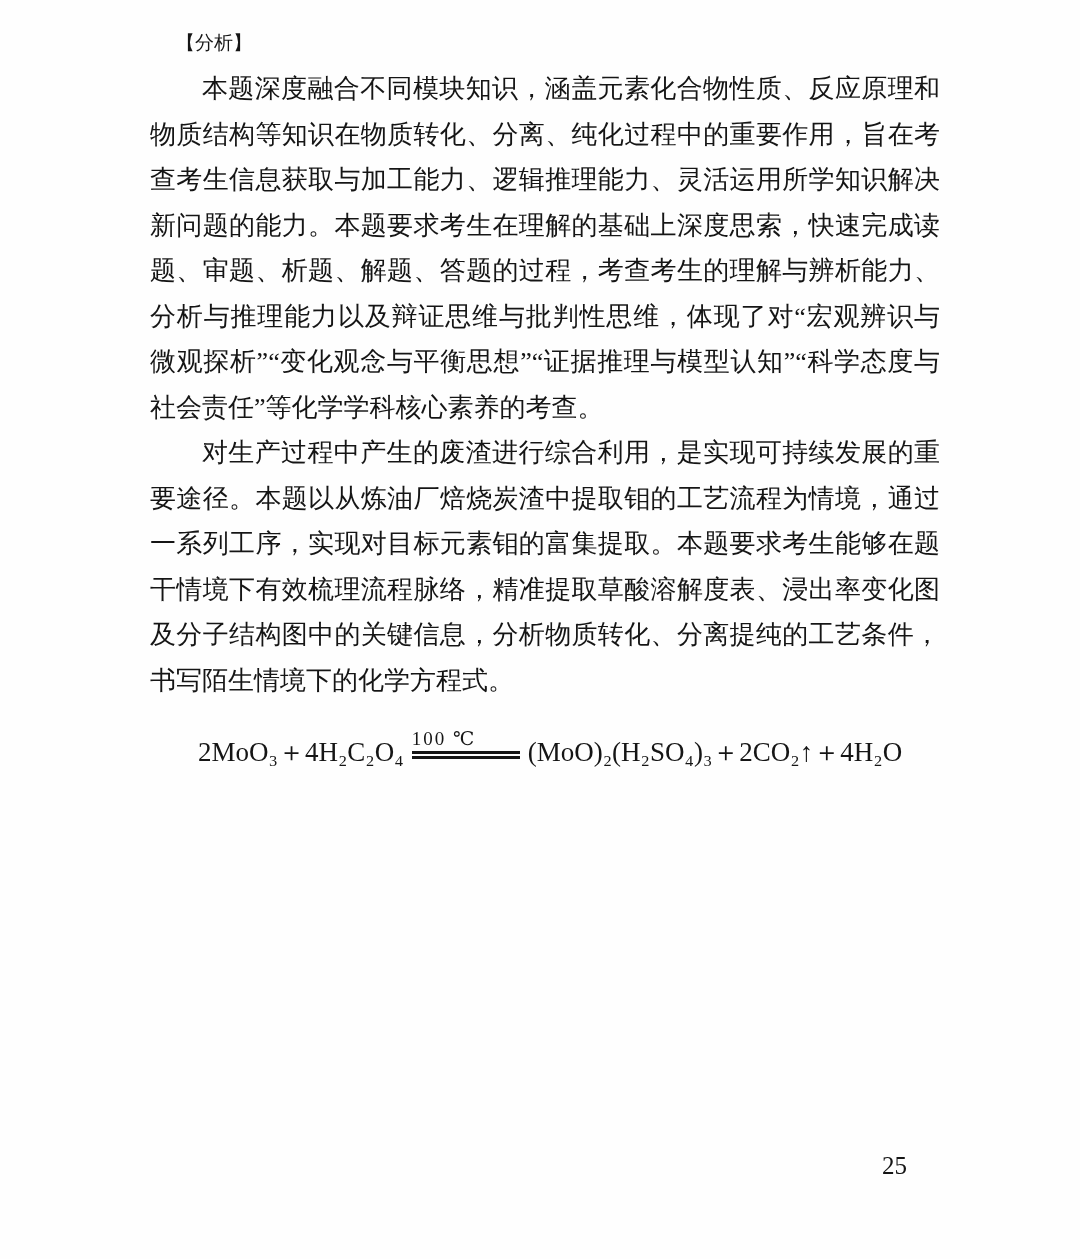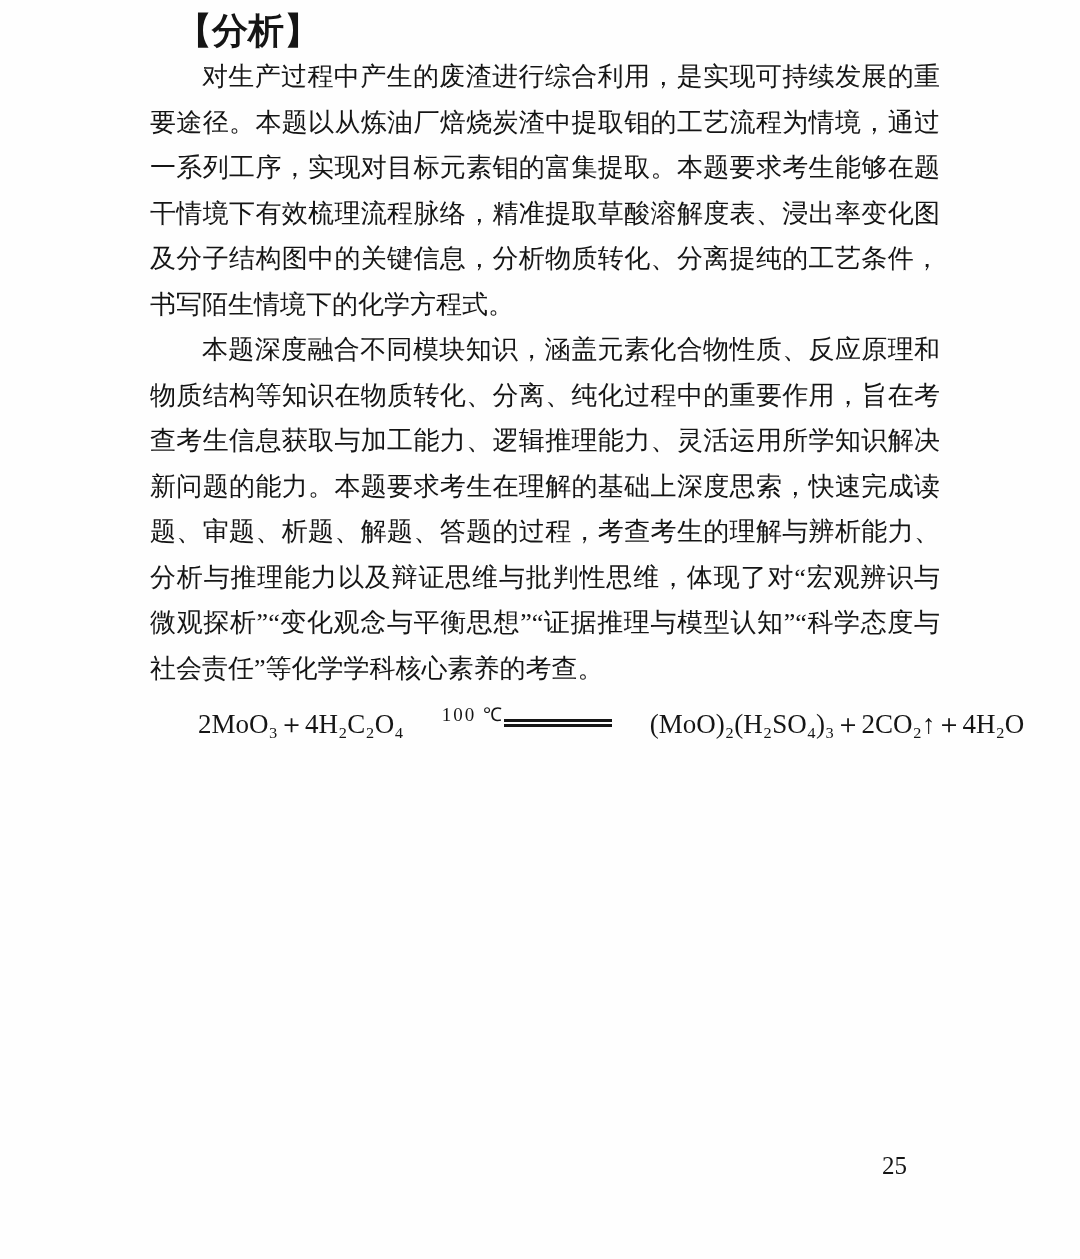--- a/index.html
+++ b/index.html
@@ -20,50 +20,48 @@
     background: #fefefe;
     overflow: hidden;
   }
   .content {
     position: absolute;
     left: 150px;
     top: 8px;
     width: 790px;
   }
   .section-header {
-    font-size: 36px;
+    font-size: 19px;
     line-height: 46px;
-    font-weight: 700;
-    margin: 0 0 0 26px;
+    font-weight: 400;
+    margin: 12px 0 0 26px;
   }
   .para {
     font-size: 26px;
     line-height: 45.5px;
     margin: 0;
     text-align: justify;
     text-indent: 2em;
     font-weight: 500;
   }
   .equation {
     display: flex;
     align-items: center;
     font-size: 27px;
     font-weight: 500;
     height: 58px;
-    margin: 4px 0 2px 48px;
+    margin: 20px 0 2px 48px;
     white-space: nowrap;
-    gap: 30px;
   }
   .cond-wrap {
     display: inline-flex;
-    flex-direction: row;
-    align-items: flex-end;
+    flex-direction: column;
+    align-items: flex-start;
     margin: 0 8px;
     transform: translateY(-8px);
-    font-family: Liberation Serif, serif;
   }
   .cond {
     font-size: 19px;
     line-height: 19px;
     margin-bottom: 3px;
     letter-spacing: 2px;
     white-space: nowrap;
   }
   .dbl-line {
     width: 108px;
@@ -81,23 +79,23 @@
   }
 </style>
 </head>
 <body>
 
 <div class="page">
   <div class="content">
 
     <h3 class="section-header">【分析】</h3>
 
+    <p class="para">本题深度融合不同模块知识，涵盖元素化合物性质、反应原理和物质结构等知识在物质转化、分离、纯化过程中的重要作用，旨在考查考生信息获取与加工能力、逻辑推理能力、灵活运用所学知识解决新问题的能力。本题要求考生在理解的基础上深度思索，快速完成读题、审题、析题、解题、答题的过程，考查考生的理解与辨析能力、分析与推理能力以及辩证思维与批判性思维，体现了对“宏观辨识与微观探析”“变化观念与平衡思想”“证据推理与模型认知”“科学态度与社会责任”等化学学科核心素养的考查。</p>
+
     <p class="para">对生产过程中产生的废渣进行综合利用，是实现可持续发展的重要途径。本题以从炼油厂焙烧炭渣中提取钼的工艺流程为情境，通过一系列工序，实现对目标元素钼的富集提取。本题要求考生能够在题干情境下有效梳理流程脉络，精准提取草酸溶解度表、浸出率变化图及分子结构图中的关键信息，分析物质转化、分离提纯的工艺条件，书写陌生情境下的化学方程式。</p>
-
-    <p class="para">本题深度融合不同模块知识，涵盖元素化合物性质、反应原理和物质结构等知识在物质转化、分离、纯化过程中的重要作用，旨在考查考生信息获取与加工能力、逻辑推理能力、灵活运用所学知识解决新问题的能力。本题要求考生在理解的基础上深度思索，快速完成读题、审题、析题、解题、答题的过程，考查考生的理解与辨析能力、分析与推理能力以及辩证思维与批判性思维，体现了对“宏观辨识与微观探析”“变化观念与平衡思想”“证据推理与模型认知”“科学态度与社会责任”等化学学科核心素养的考查。</p>
 
 
     <div class="equation">
       <span class="eq-part">2MoO₃＋4H₂C₂O₄</span>
       <span class="cond-wrap">
         <span class="cond">100 ℃</span>
         <span class="dbl-line"></span>
       </span>
       <span class="eq-part">(MoO)₂(H₂SO₄)₃＋2CO₂↑＋4H₂O</span>
     </div>

